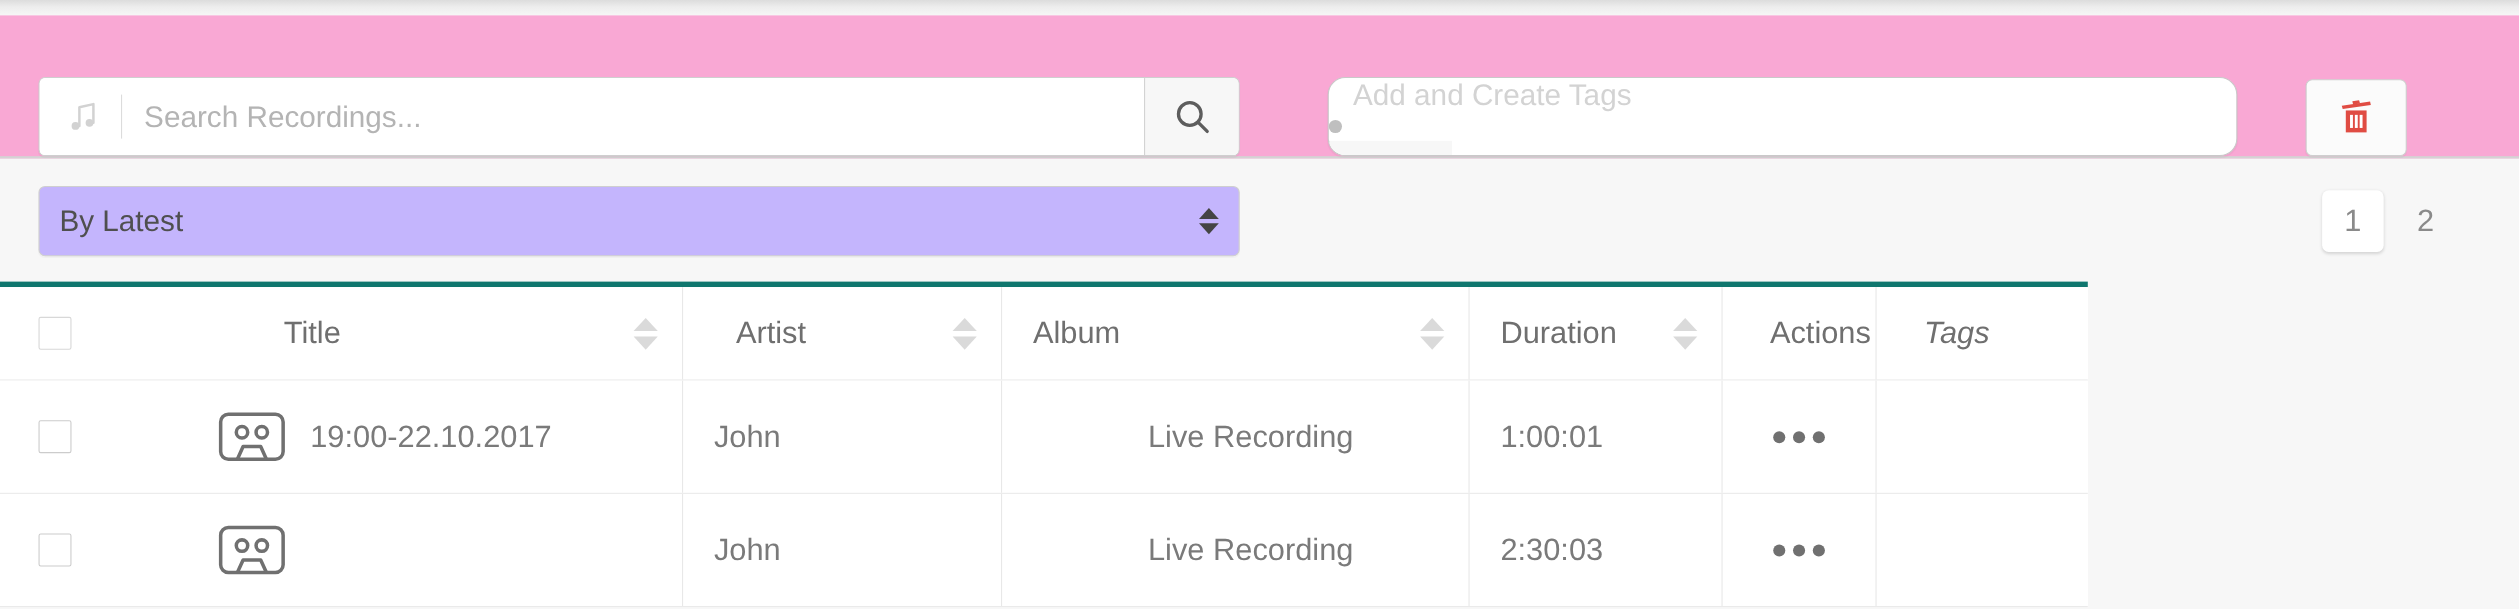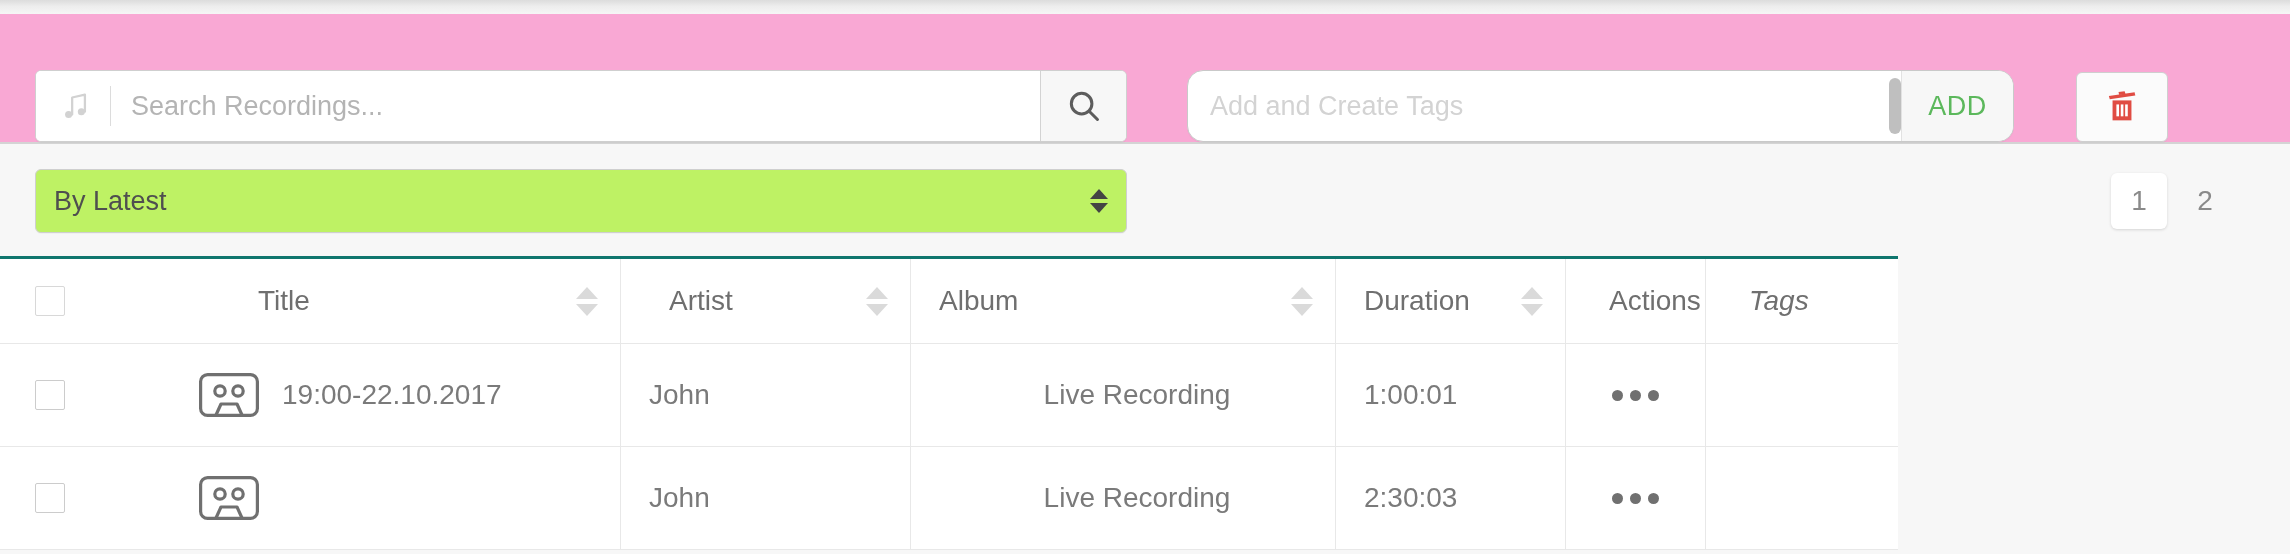--- a/index.html
+++ b/index.html
@@ -105,27 +105,28 @@
     cursor: pointer;
     padding: 0;
   }
   .search-btn svg { display:block; }
 
   .tags-group {
     display: flex;
     align-items: stretch;
     height: 70px;
     width: 825px;
-    margin-left: 60px;
+    margin-left: 80px;
     background: #ffffff;
     border: 1px solid #c9c9c9;
     border-radius: 16px;
     box-shadow: 0 1px 1px rgba(0,0,0,0.035);
     overflow: hidden;
     position: relative;
+    flex-direction: column;
   }
   .tags-input {
     flex: 1;
     border: 0;
     outline: none;
     background: transparent;
     font-family: "Liberation Sans", sans-serif;
     font-size: 27px;
     color: #555;
     padding: 0 0 0 22px;
@@ -180,21 +181,21 @@
     padding: 0 35px;
     display: flex;
     align-items: center;
     justify-content: space-between;
     background: #f7f7f7;
   }
   .select-wrap {
     position: relative;
     width: 1090px;
     height: 62px;
-    background: #bef264;
+    background: #c4b5fd;
     border: 1px solid #cfcfcf;
     border-radius: 6px;
     box-shadow: 0 1px 1px rgba(0,0,0,0.03);
     display: flex;
     align-items: center;
     cursor: pointer;
   }
   .select-value {
     font-size: 27px;
     color: #4f4f4f;
@@ -247,21 +248,21 @@
     color: #8a8a8a;
     box-shadow: 0 1px 3px rgba(0,0,0,0.14);
   }
 
   
   .table {
     position: absolute;
     left: 0; top: 256px;
     width: 1898px;
     background: #ffffff;
-    border-top: 3px solid #0f766e;
+    border-top: 5px solid #0f766e;
   }
   .trow {
     display: flex;
     align-items: center;
     border-bottom: 1px solid #e8e8e8;
     background: #ffffff;
   }
   .thead .trow { height: 84px; }
   .tbody .trow { height: 102px; }
 

